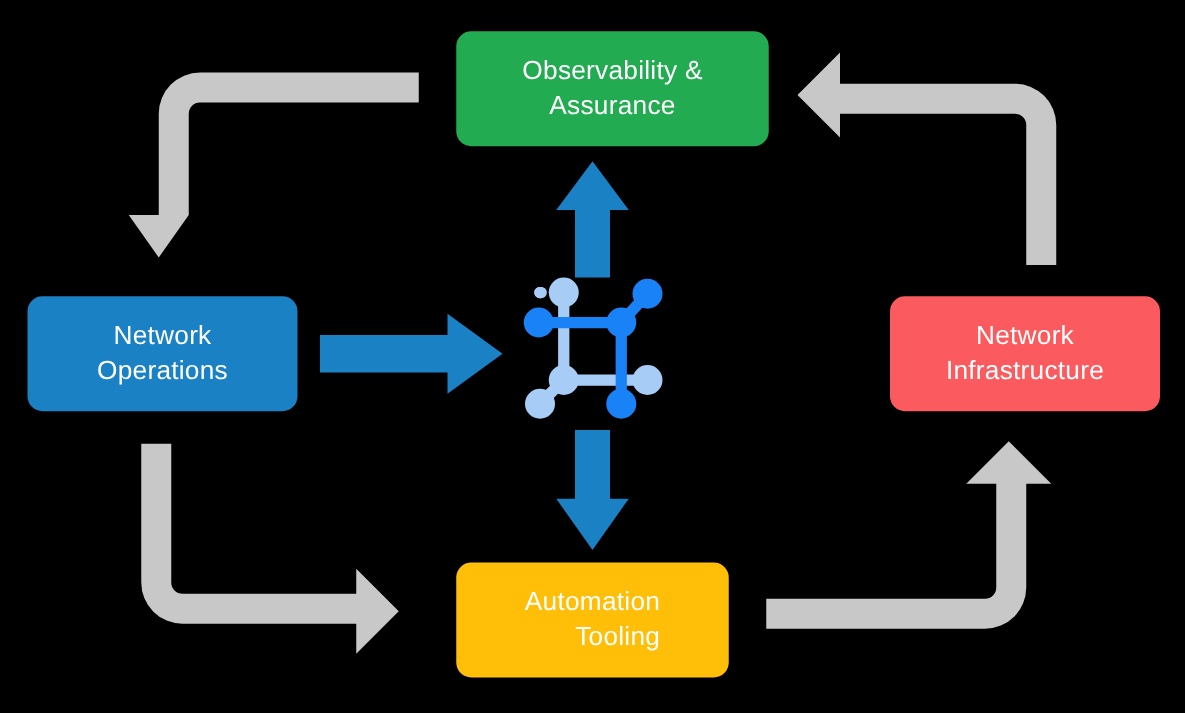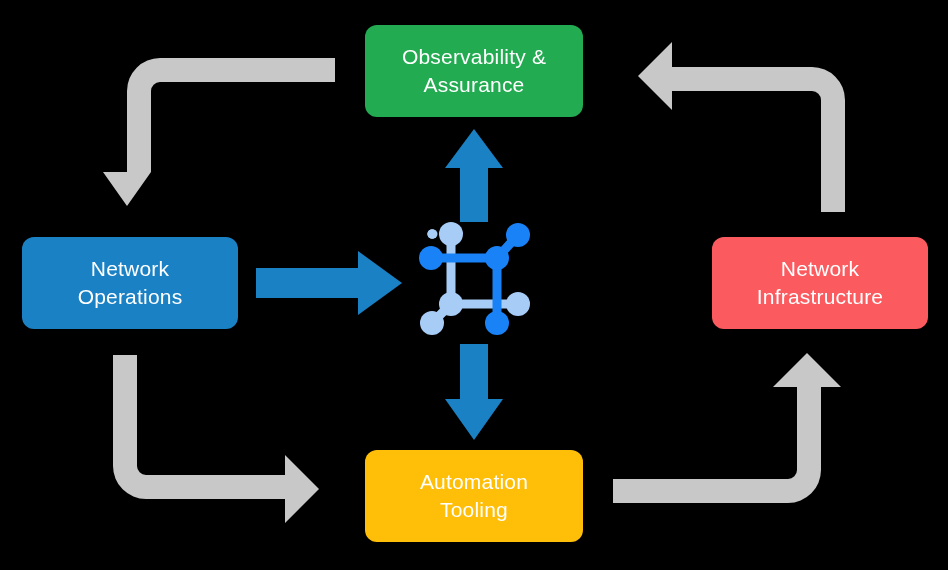--- a/index.html
+++ b/index.html
@@ -35,34 +35,35 @@
     letter-spacing: 0.2px;
     box-sizing: border-box;
     padding: 6px 10px;
     user-select: none;
   }
   .node-label {
     display: block;
     white-space: pre-line;
   }
   #box-observability {
-    left: 365px;  top: 25px;   width: 218px; height: 92px;
+    left: 365px;  top: 25px;   width: 250px; height: 92px;
     background: #22ab51;
   }
   #box-network-operations {
     left: 22px;   top: 237px;  width: 216px; height: 92px;
     background: #1a81c4;
   }
   #box-network-infrastructure {
     left: 712px;  top: 237px;  width: 216px; height: 92px;
     background: #fb5b5f;
   }
   #box-automation-tooling {
     left: 365px;  top: 450px;  width: 218px; height: 92px;
     background: #ffbe08;
+    text-align: right;
   }
   #center-icon {
     position: absolute;
     left: 418px;
     top: 220px;
     width: 116px;
     height: 116px;
   }
   .svg-layer {
     position: absolute;

